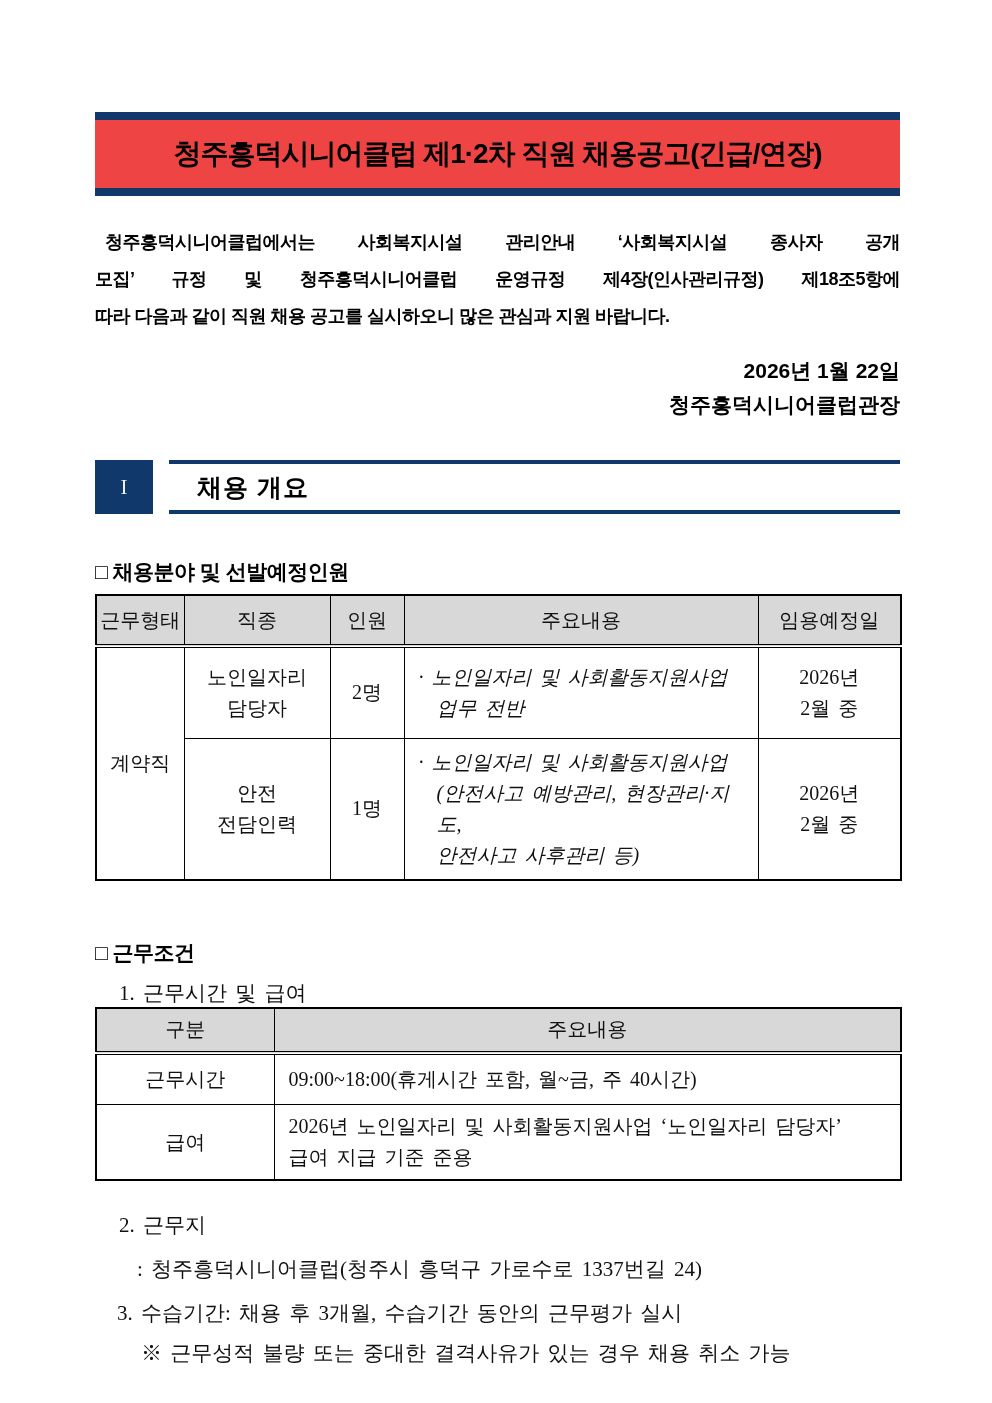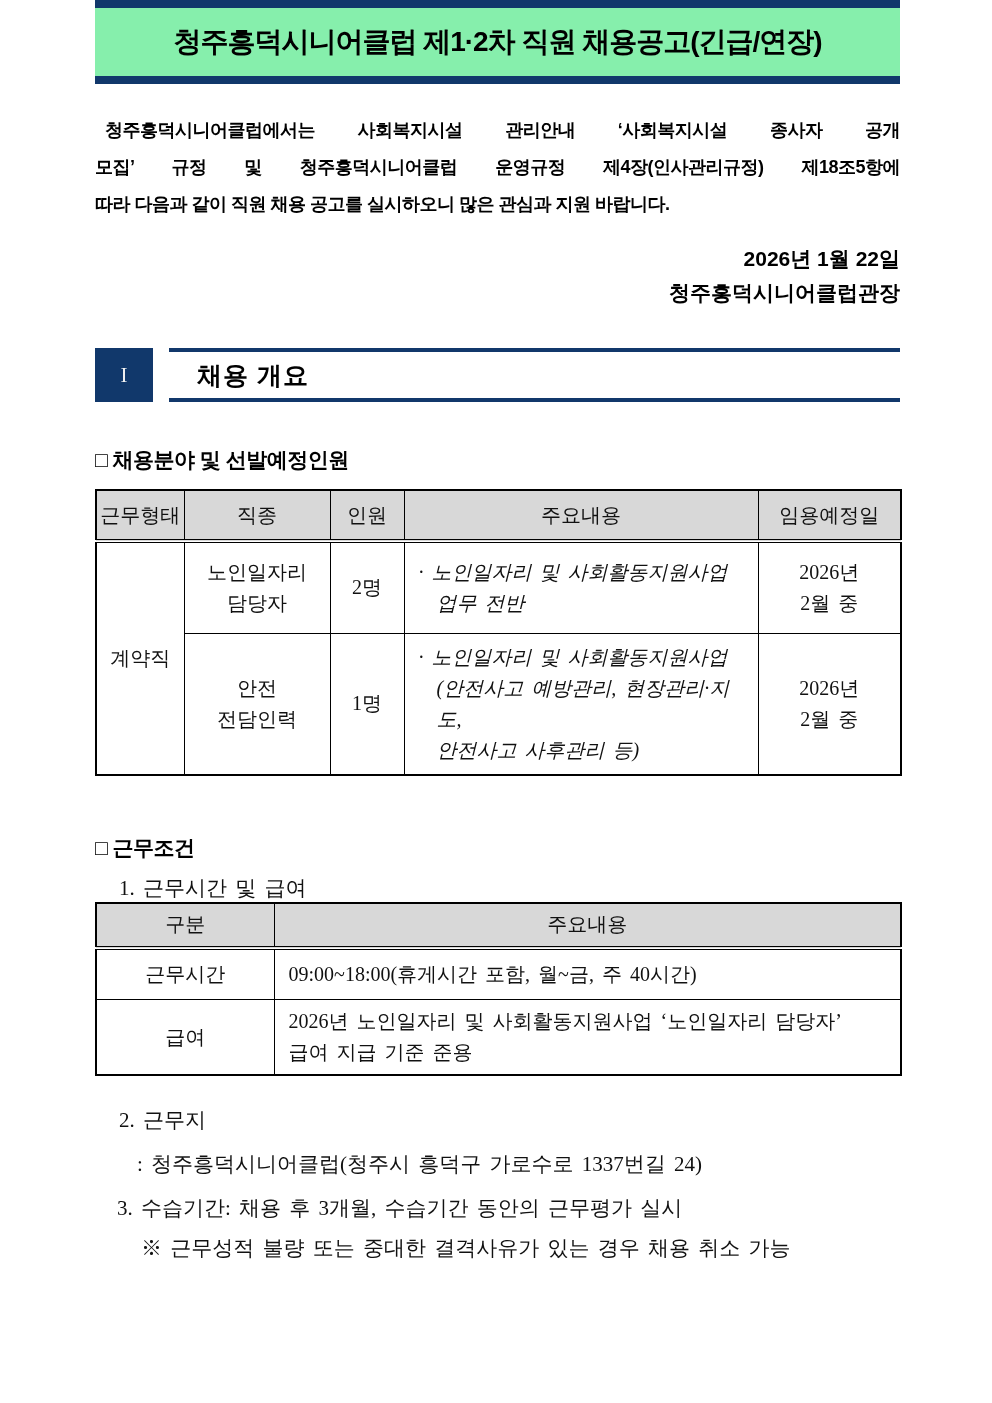--- a/index.html
+++ b/index.html
@@ -1,20 +1,20 @@
 <!DOCTYPE html>
 <html><head>
 <meta charset="utf-8">
 <style>
   html,body{margin:0;padding:0;background:#ffffff;}
   body{width:992px;height:1403px;position:relative;font-family:"Liberation Sans",sans-serif;color:#000;}
   .content{margin-left:95px;width:805px;}
 
   
-  .banner{background:#86efac;border-top:8px solid #11386b;border-bottom:8px solid #11386b;
+  .banner{margin-top:112px;background:#ef4444;border-top:8px solid #11386b;border-bottom:8px solid #11386b;
           height:68px;display:flex;align-items:center;justify-content:center;}
   .banner-title{font-size:28px;font-weight:bold;letter-spacing:-1px;white-space:nowrap;}
 
   
   .intro{margin-top:28px;font-size:18px;font-weight:bold;line-height:37px;letter-spacing:-0.5px;}
   .intro-line.justify{text-align:justify;text-align-last:justify;}
   .intro-line.indent{padding-left:10px;}
 
   
   .issued{margin-top:19px;text-align:right;font-size:21px;font-weight:bold;line-height:34px;}
@@ -31,21 +31,21 @@
   .subheading{font-size:21px;font-weight:bold;letter-spacing:-0.5px;}
   .sh-recruit{margin-top:44px;}
   .sh-conditions{margin-top:58px;}
 
   
   table{border-collapse:collapse;width:805px;table-layout:fixed;
         font-family:"Liberation Serif",serif;font-size:20px;color:#111;word-spacing:3px;}
   table{border:2px solid #000;}
   th,td{border:1px solid #000;text-align:center;vertical-align:middle;padding:0;}
   thead th{background:#d8d8d8;font-weight:normal;border-bottom:4px double #000;}
-  .t1{margin-top:15px;}
+  .t1{margin-top:8px;}
   .t1 thead th{height:48px;}
   .t1 tr.r1{height:92px;}
   .t1 tr.r2{height:98px;}
   td.duty{text-align:left;padding:8px 8px 8px 14px;line-height:31px;font-style:italic;}
   td.duty .cont{padding-left:18px;}
   .two-line{line-height:31px;}
 
   .list-item{font-family:"Liberation Serif",serif;font-size:21px;word-spacing:3px;color:#111;}
   .li-1{margin-top:12px;padding-left:24px;}
   .t2{margin-top:0;}

